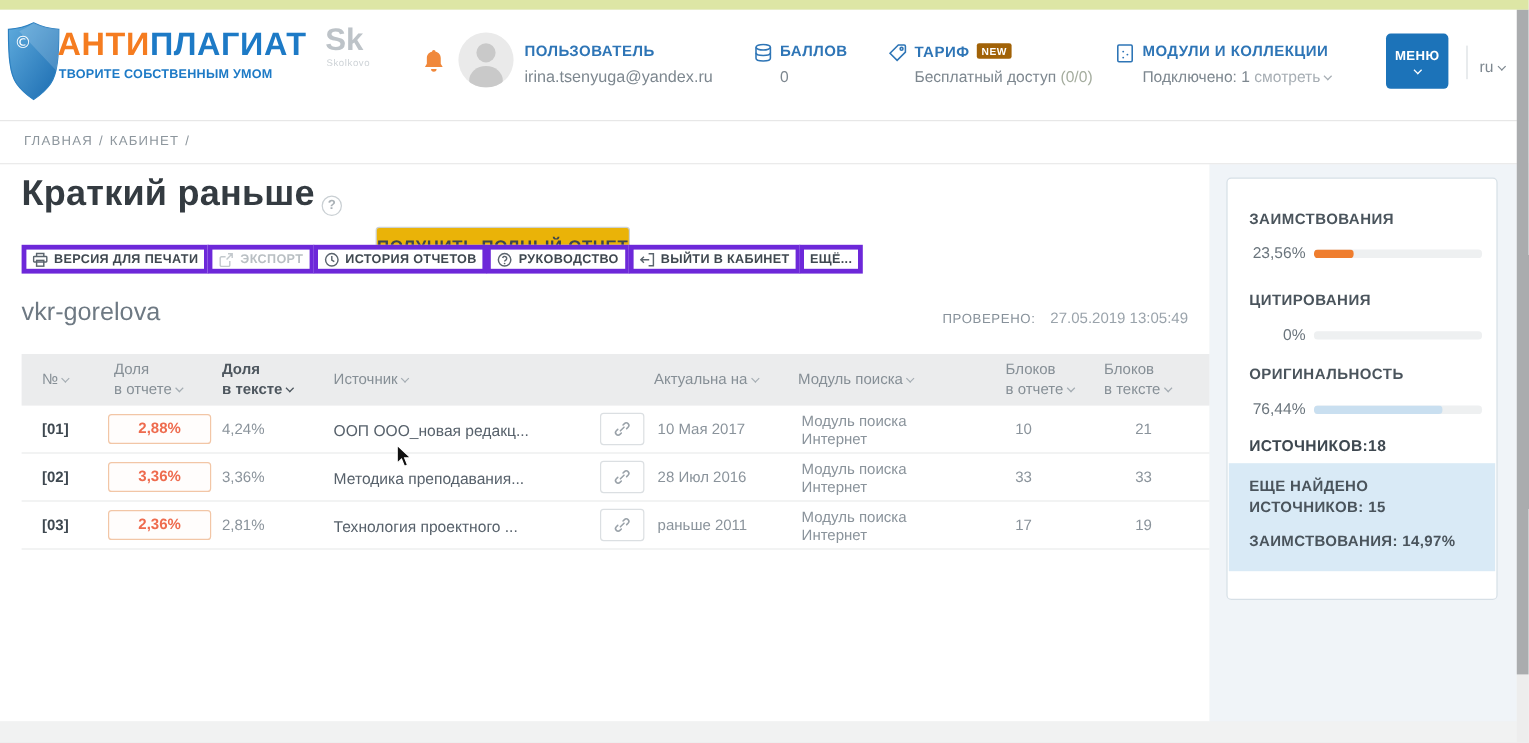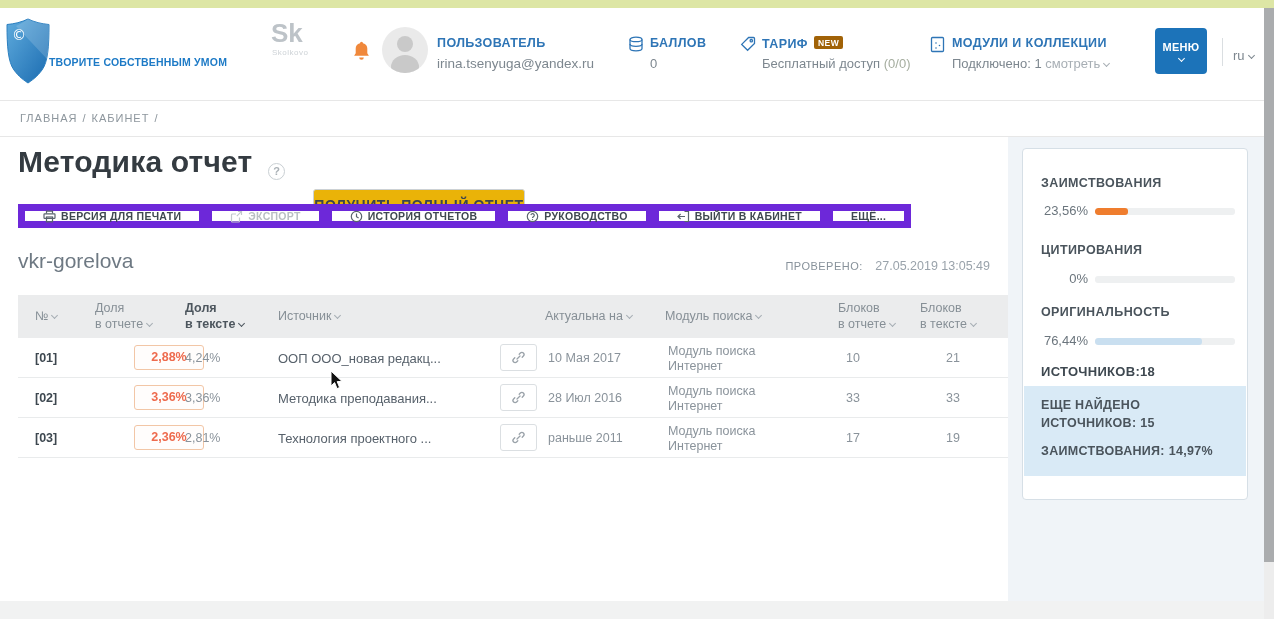--- a/index.html
+++ b/index.html
@@ -62,43 +62,43 @@
 
   
   .main { position:absolute; left:0; top:137px; width:1008px; height:464px; background:#fff; }
   .page-title { position:absolute; left:18px; top:8px; font-size:30px; font-weight:bold; color:#343b41; letter-spacing:.2px; }
   .help-icon { position:absolute; left:268px; top:26px; width:17px; height:17px; border:1.5px solid #c9cfd3; border-radius:50%;
                color:#aab1b6; font-size:11px; font-weight:bold; text-align:center; line-height:15px; cursor:pointer; }
   .full-report-btn { position:absolute; left:313px; top:20px; width:212px; height:31px; background:#eab308;
                      border:1px solid #ccd1d4; border-radius:3px; font-family:inherit; font-size:14px; font-weight:bold;
                      color:#3c454d; letter-spacing:.6px; cursor:pointer;margin-top:32px; }
   .toolbar { position:absolute; left:18px; top:67px; display:flex; }
-  .tb-btn { height:24px; background:#fff; border:7px solid #6d28d9; margin-left:-1px; padding:0 18px;
+  .tb-btn { height:24px; background:#fff; border:4px solid #6d28d9; margin-left:-1px; padding:0 5px;
             display:flex; align-items:center; gap:5px; font-family:inherit; font-size:10.5px; font-weight:bold;
             color:#3f4850; letter-spacing:.3px; cursor:pointer; white-space:nowrap; }
   .tb-btn:first-child { margin-left:0; }
   .tb-btn .ticon { width:13px; height:13px; color:#5a646d; flex:none; }
   .tb-btn.disabled { color:#b9bfc3; cursor:default; }
   .tb-btn.disabled .ticon { color:#c3c9cd; }
   .doc-name { position:absolute; left:18px; top:112px; font-size:21px; color:#6e7983; }
   .checked { position:absolute; right:18px; top:119px; white-space:nowrap; }
   .checked-label { font-size:11px; font-weight:normal; color:#87919a; letter-spacing:.5px; }
   .checked-value { font-size:12.5px; color:#9aa3ab; margin-left:8px; }
 
   
   .src-table { position:absolute; left:18px; top:158px; width:990px; }
   .thead { position:relative; height:43px; background:#ebeced; font-size:12.5px; color:#868f96; }
   .th { position:absolute; cursor:pointer; line-height:16px; white-space:nowrap; }
   .th .chev { border-color:#a5adb3; }
   .th.sorted { color:#4d565e; font-weight:bold; }
   .th.sorted .chev { border-color:#4d565e; }
   .trow { position:relative; height:40px; border-bottom:1px solid #e9ebec; font-size:13px; }
   .c-num { position:absolute; left:17px; top:13px; font-weight:bold; color:#3e4850; font-size:12.5px; }
-  .c-share-box { position:absolute; left:72px; top:7px; width:70px; height:25px; border:1px solid #f2c6a6; border-radius:3px;
-                 background:#fffdfc; color:#ee6b4e; font-weight:bold; font-size:12.5px; text-align:center; line-height:23px; cursor:pointer;margin-left:44px; }
+  .c-share-box { position:absolute; left:72px; top:7px; width:86px; height:25px; border:1px solid #f2c6a6; border-radius:3px;
+                 background:#fffdfc; color:#ee6b4e; font-weight:bold; font-size:12.5px; text-align:center; line-height:23px; cursor:pointer; }
   .c-share-text { position:absolute; left:167px; top:13px; color:#8a939b; font-size:12.5px; }
   .c-source { position:absolute; left:260px; top:13px; color:#57616b; max-width:218px; overflow:hidden; white-space:nowrap; }
   .c-link { position:absolute; left:482px; top:6px; width:37px; height:27px; background:#fff; border:1px solid #dbdfe2;
             border-radius:3px; color:#9aa2a9; cursor:pointer; display:flex; align-items:center; justify-content:center; }
   .c-date { position:absolute; left:530px; top:13px; color:#8a939b; font-size:12.5px; }
   .c-module { position:absolute; left:650px; top:6px; color:#8a939b; font-size:12.5px; line-height:15px; }
   .c-br { position:absolute; left:795px; top:13px; width:80px; text-align:center; color:#8a939b; font-size:12.5px; }
   .c-bt { position:absolute; left:895px; top:13px; width:80px; text-align:center; color:#8a939b; font-size:12.5px; }
 
   
@@ -140,20 +140,23 @@
           <linearGradient id="shg" x1="0" y1="0" x2="1" y2="1">
             <stop offset="0" stop-color="#5fabdd"></stop>
               <stop offset="1" stop-color="#1a6bb0"></stop>
           </linearGradient>
         </defs>
         <path d="M22 1 C28 4 36 6 43 6.5 C43 28 42 44 36 52 C31 59 25 63 22 65 C19 63 13 59 8 52 C2 44 1 28 1 6.5 C8 6 16 4 22 1 Z" fill="url(#shg)" stroke="#2b7fc0" stroke-width="1"></path>
         <path d="M22 1 C28 4 36 6 43 6.5 C43 20 42.6 32 41 41 L10 8 C14 6.2 18.4 3.8 22 1 Z" fill="#ffffff" opacity="0.16"></path>
         <text x="13" y="22" font-size="14" fill="#ffffff" text-anchor="middle" font-family="'DejaVu Sans',sans-serif">©</text>
       </svg>
     </div>
+    <div class="brand-title">
+      <span class="brand-orange">АНТИ</span><span class="brand-blue">ПЛАГИАТ</span>
+    </div>
     <div class="brand-tagline">ТВОРИТЕ СОБСТВЕННЫМ УМОМ</div>
 
     <div class="sk-short">Sk</div>
     <div class="sk-full">Skolkovo</div>
 
     <div class="bell">
       <svg width="19" height="24" viewBox="0 0 19 24" fill="currentColor">
         <path d="M8 3.2 a1.5 1.5 0 0 1 3 0 c3 .6 4.3 2.9 4.3 5.4 v4.6 l1.6 2.6 H2.1 l1.6-2.6 V8.6 C3.7 6.1 5 3.8 8 3.2 Z"></path>
         <path d="M7.2 17.4 a2.3 2.3 0 0 0 4.6 0 Z"></path>
       </svg>
@@ -214,21 +217,21 @@
       <span>ru</span><span class="chev"></span>
     </div>
   </div>
 
   <div class="breadcrumb">
     <a>ГЛАВНАЯ</a><span class="bc-sep">/</span><a>КАБИНЕТ</a><span class="bc-sep">/</span>
   </div>
 
   <div class="main">
 
-    <h1 class="page-title">Методика отчет</h1>
+    <h1 class="page-title">Краткий раньше</h1>
     <div class="help-icon">?</div>
     <button class="full-report-btn">ПОЛУЧИТЬ ПОЛНЫЙ ОТЧЕТ</button>
 
     <div class="toolbar">
       <button class="tb-btn">
         <span class="ticon">
           <svg width="13" height="13" viewBox="0 0 13 13" fill="none" stroke="currentColor" stroke-width="1.2">
             <path d="M3.5 3.5 V1.2 h6 v2.3"></path>
               <rect x="1" y="3.8" width="11" height="4.6" rx="0.6"></rect>
               <rect x="3.5" y="7" width="6" height="4.8"></rect>

